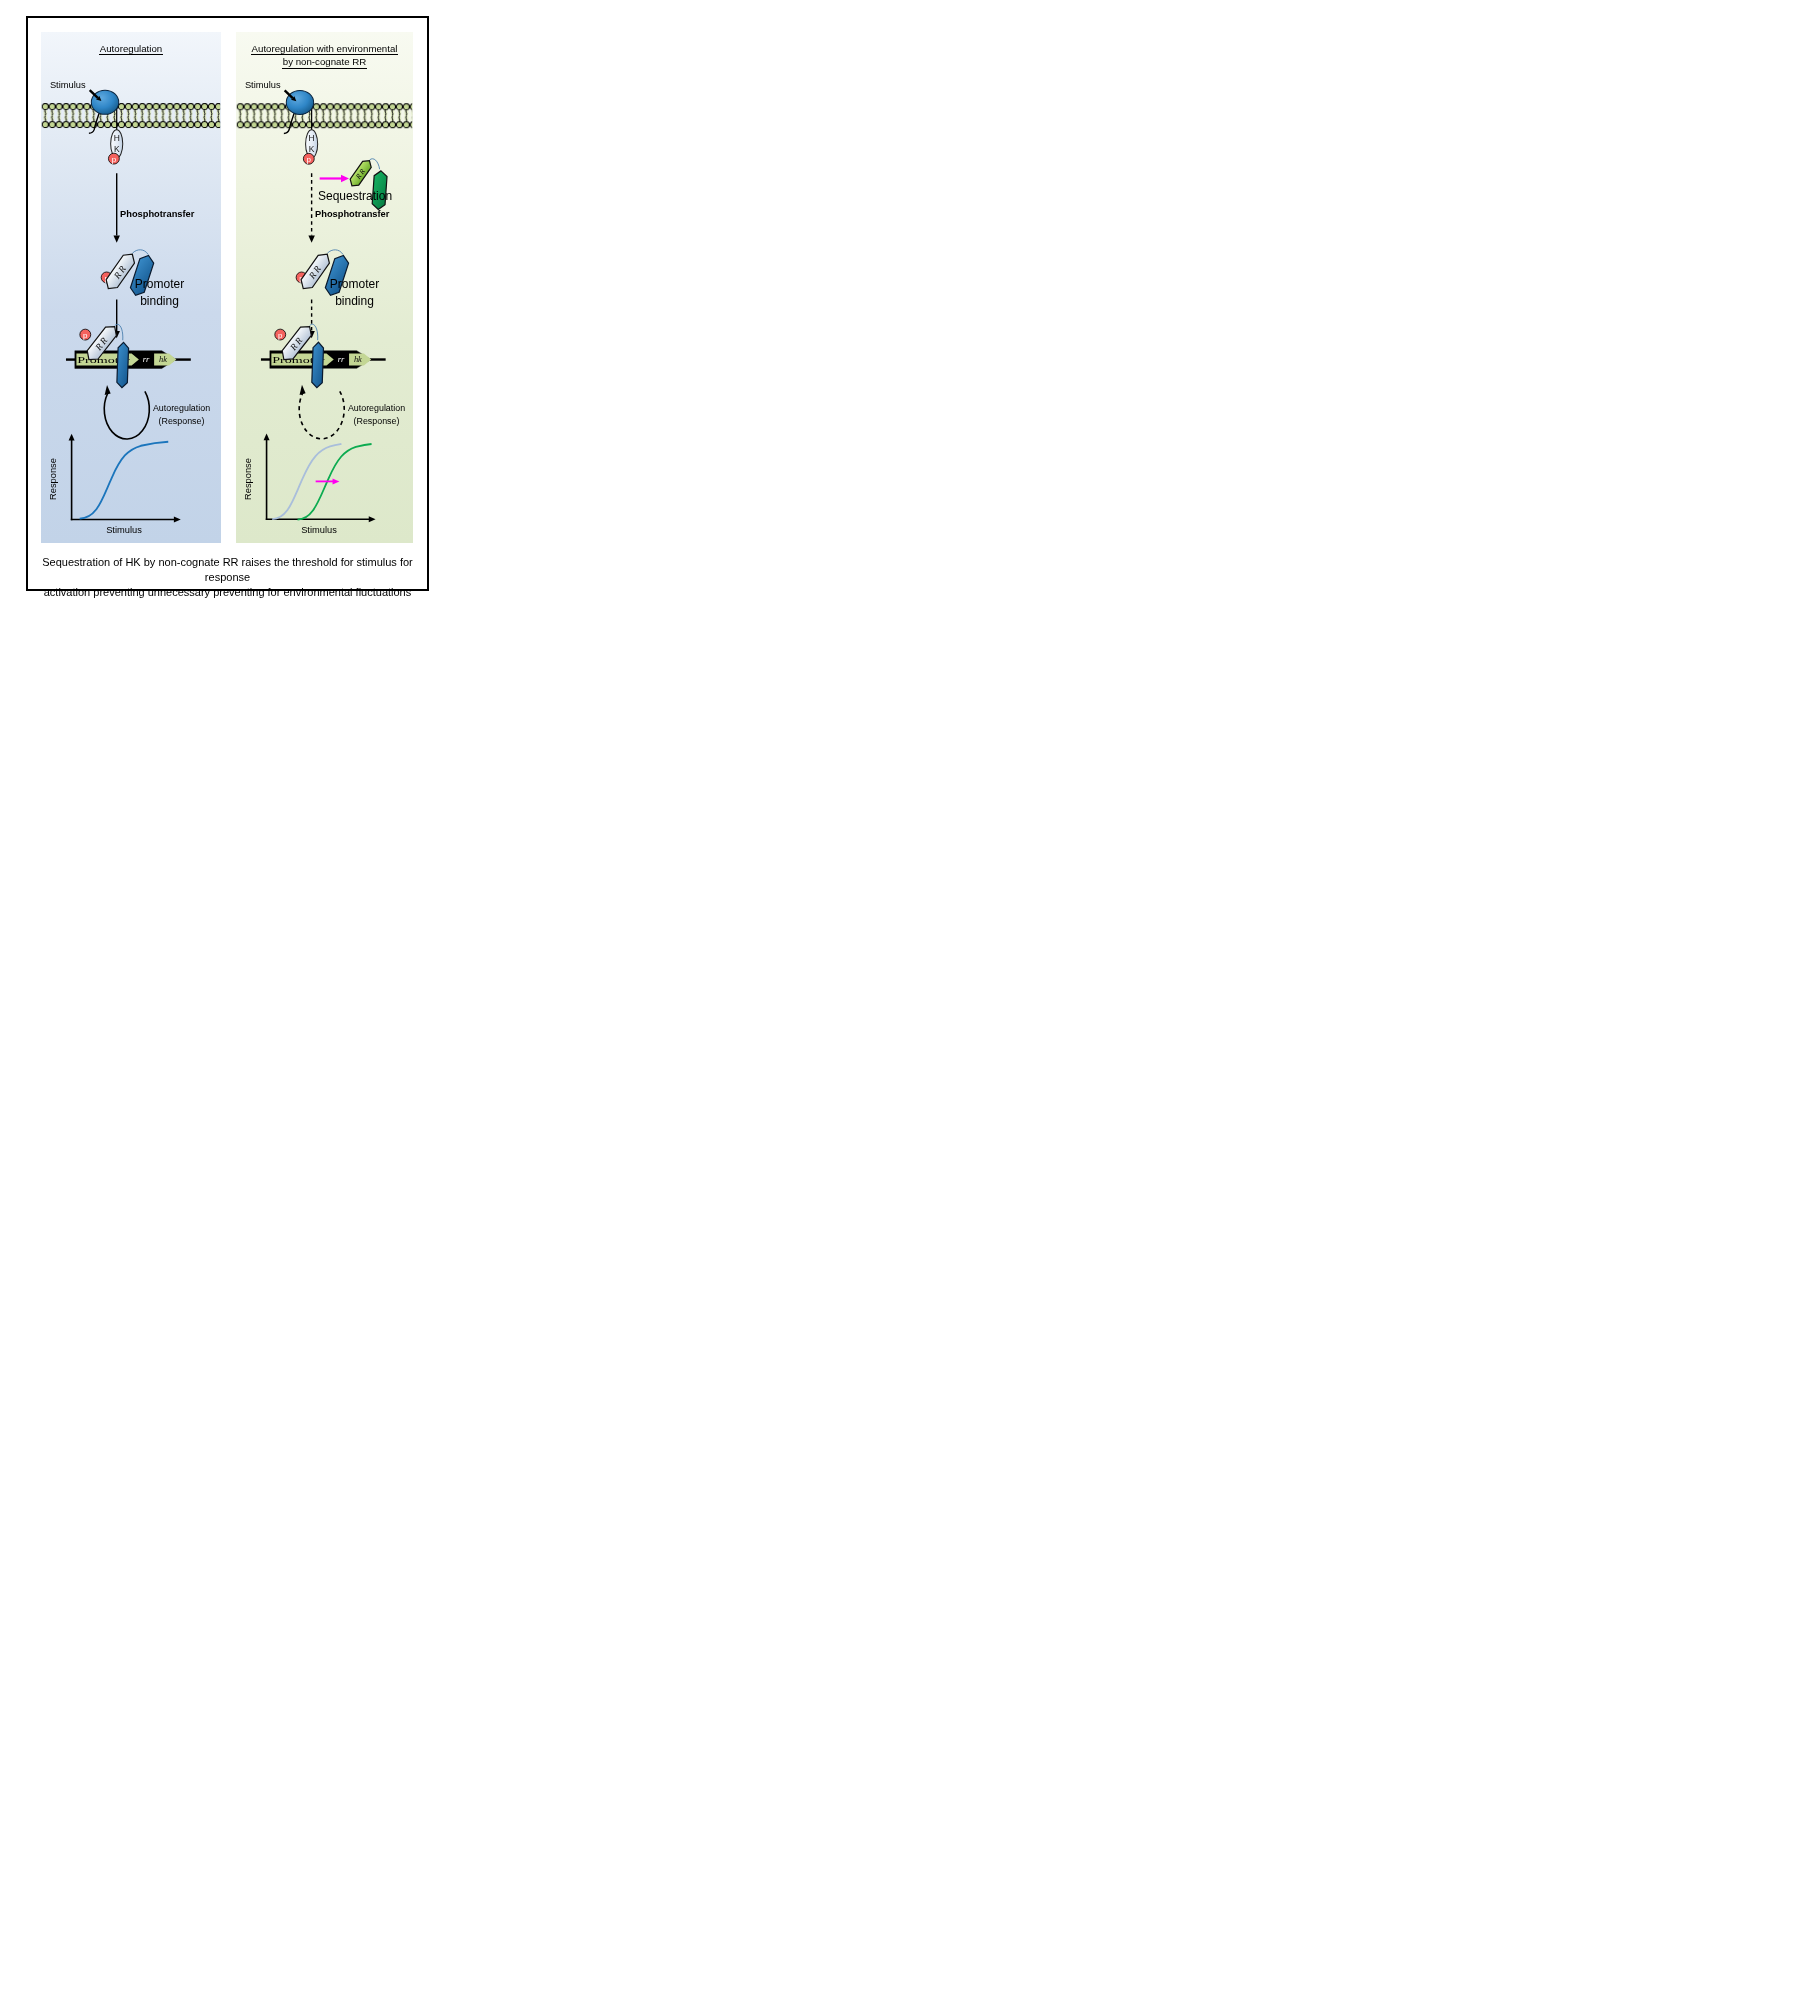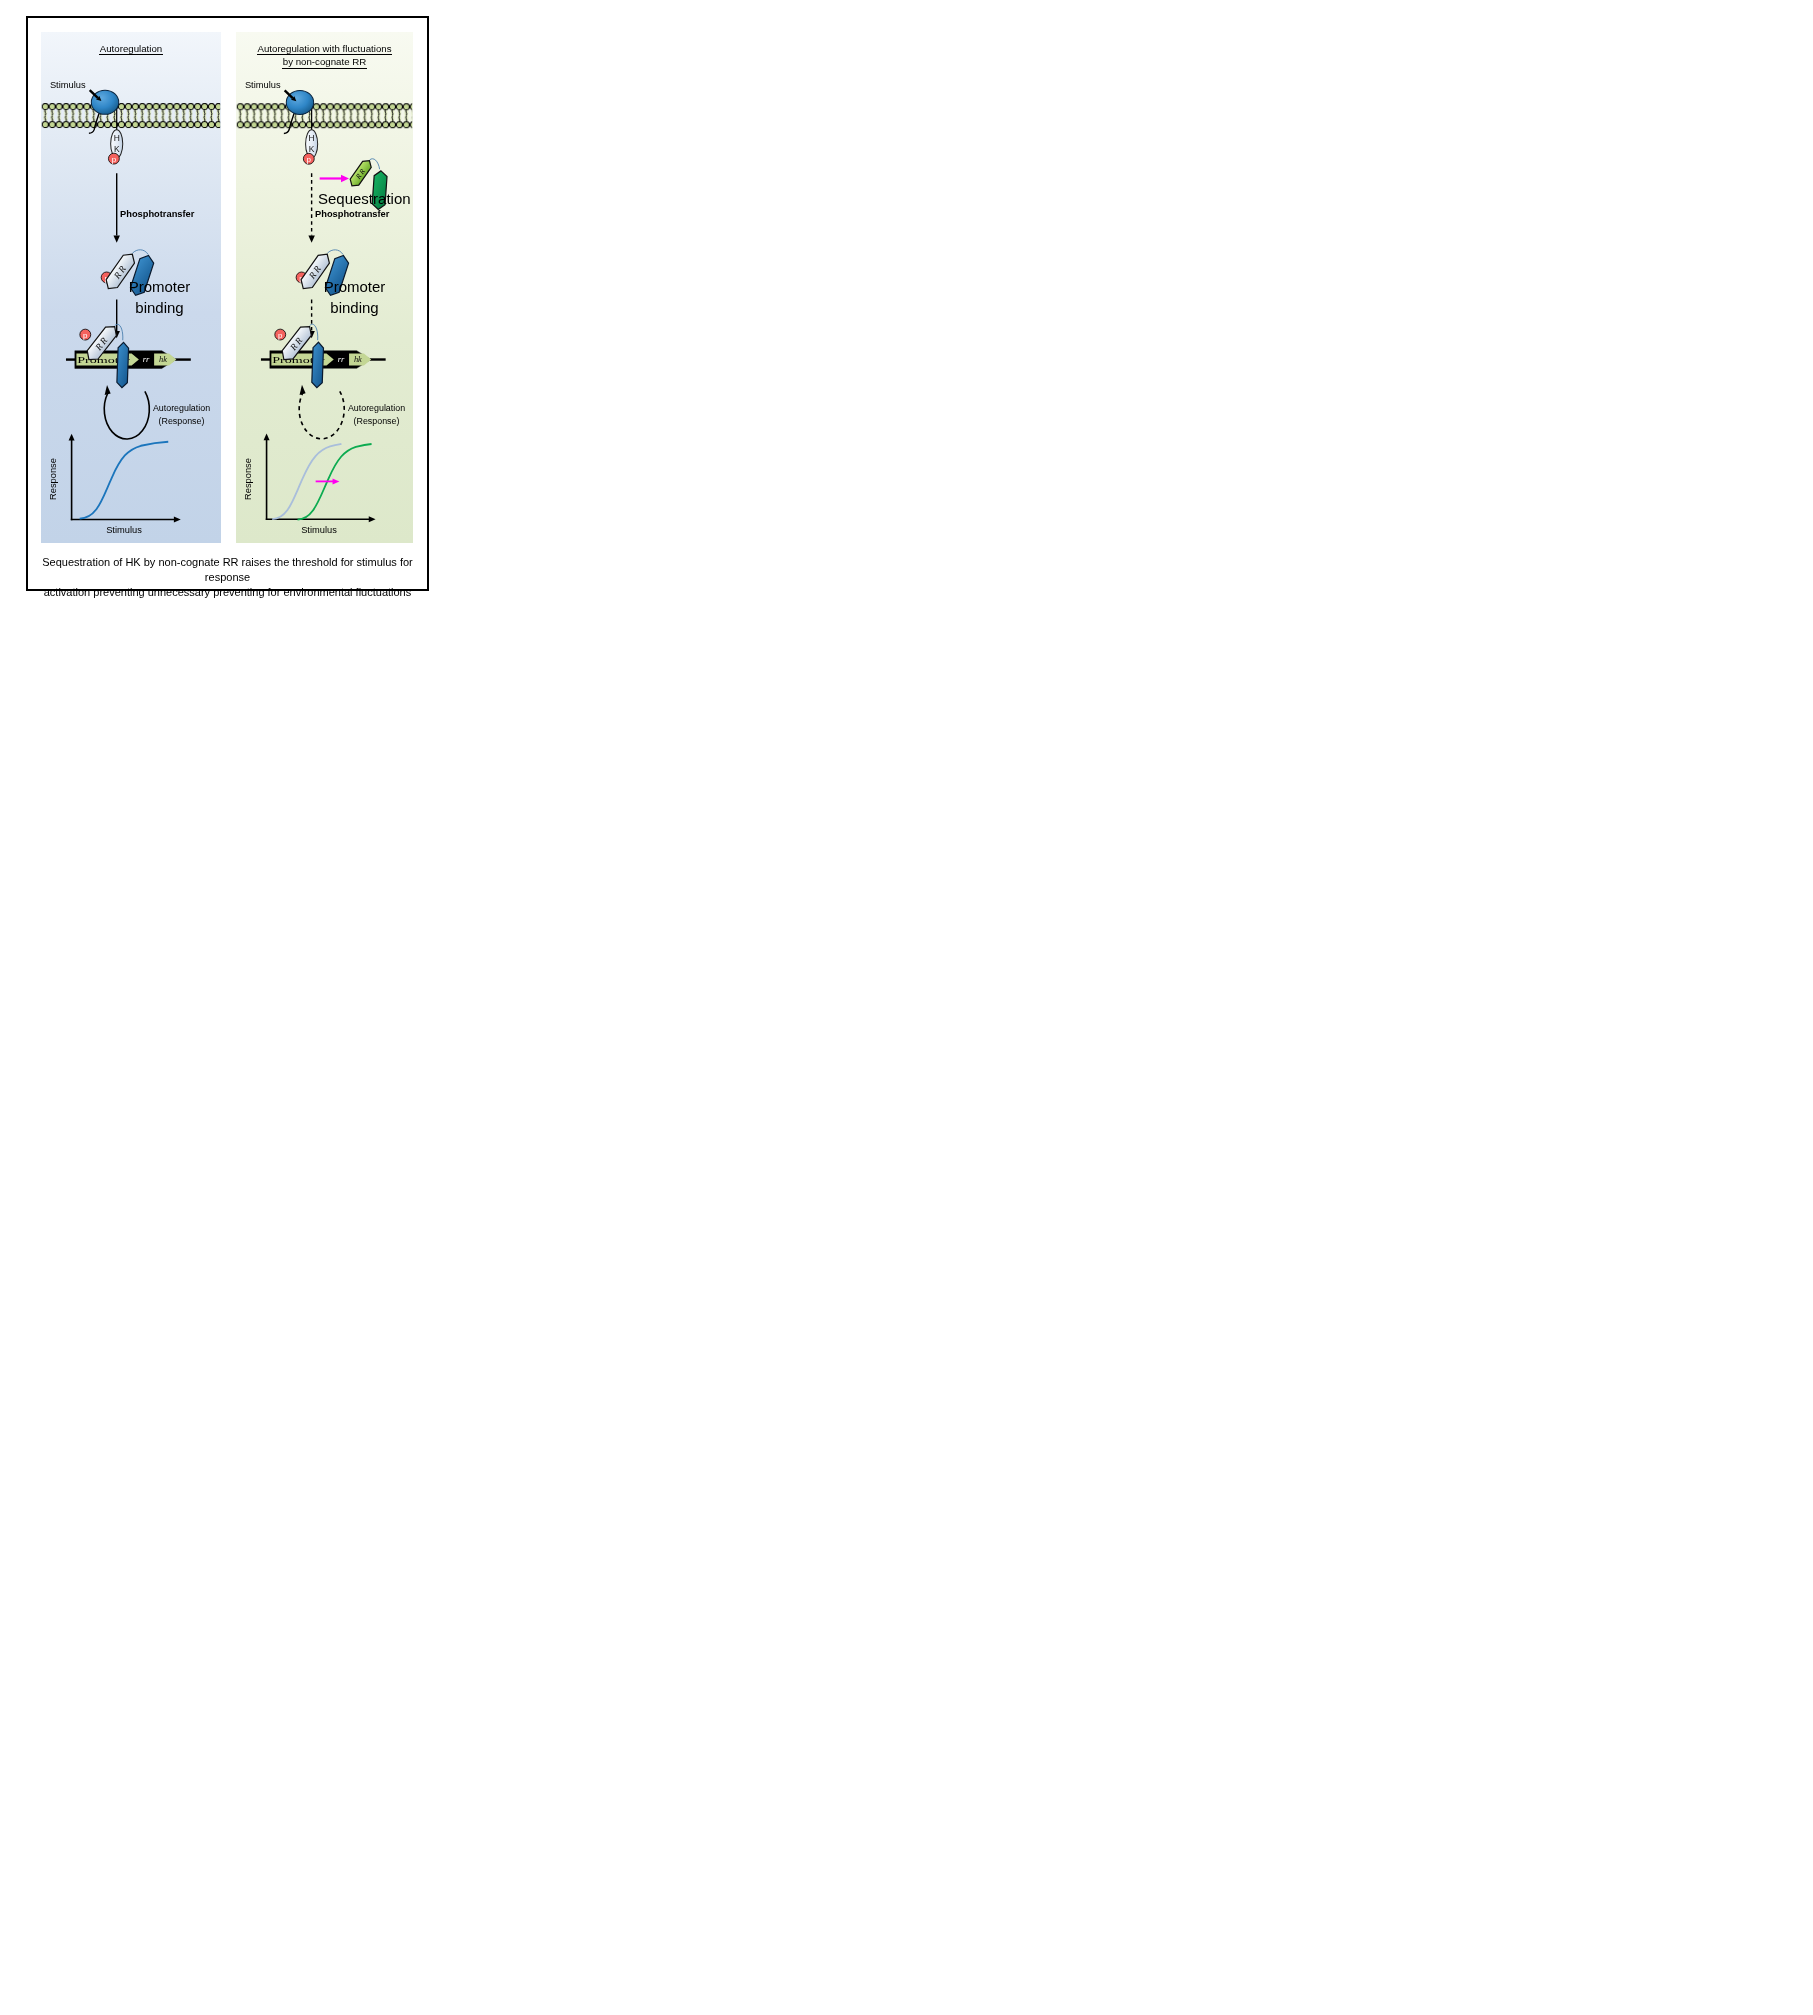--- a/index.html
+++ b/index.html
@@ -10,21 +10,21 @@
   .panel{position:absolute;top:14px;height:511px;}
   .panel.left{left:13px;width:180px;
       background:linear-gradient(180deg,#f2f6fb 0%,#dfe8f3 25%,#cbd9ec 55%,#c2d3e8 100%);}
   .panel.right{left:208px;width:177px;
       background:linear-gradient(180deg,#f8faf1 0%,#eef3e0 30%,#e3ecd2 60%,#dde8ca 100%);}
   .panel svg.art{position:absolute;left:0;top:0;}
   .ptitle{position:absolute;left:0;right:0;top:9.7px;text-align:center;
           font-size:9.7px;line-height:1.35;font-weight:400;}
   .ptitle .ul{border-bottom:1px solid #000;padding:0 0.8px 0.8px 0.8px;}
   .lbl{position:absolute;font-size:9.3px;white-space:nowrap;}
-  .lbl2{position:absolute;font-size:15px;text-align:center;line-height:1.42;}
+  .lbl2{position:absolute;font-size:12px;text-align:center;line-height:1.42;}
   .stim-top{left:8.9px;top:48px;}
   .phos{left:79px;top:177px;font-weight:bold;}
   .prombind{left:86px;top:244px;width:65px;}
   .autoreg{left:106px;top:370px;width:69px;font-size:8.9px;}
   .seq{left:82px;top:156px;width:61px;text-align:center;}
   .ylab{position:absolute;left:-9.3px;top:441px;width:43px;height:12px;
         transform:rotate(-90deg);transform-origin:center;font-size:9.3px;text-align:center;}
   .xlab{position:absolute;left:52px;top:493px;width:62px;text-align:center;font-size:9.3px;}
   .caption{position:absolute;left:7.3px;right:7.3px;top:537px;text-align:center;
            font-size:11px;line-height:1.35;}
@@ -248,21 +248,21 @@
         <polygon points="347,1210 330,1202.5 330,1217.5" fill="#000"></polygon>
         <path d="M90,1210 C130,1208 142,1160 166,1108 C188,1058 206,1038 234,1029 C248,1025 256,1024 262,1023" fill="none" stroke="#a9bedb" stroke-width="4.5"></path>
         <path d="M153,1211 C193,1209 206,1161 230,1109 C252,1059 270,1039 298,1030 C315,1026 327,1024 337,1023" fill="none" stroke="#0cab50" stroke-width="4.5"></path>
         <g>
           <line x1="198" y1="1116" x2="243" y2="1116" stroke="#ff00f0" stroke-width="4.5"></line>
           <polygon points="257,1116 240,1108.5 240,1123.5" fill="#ff00f0"></polygon>
         </g>
       </g>
     </svg>
     <div class="ptitle">
-      <span class="ul">Autoregulation with fluctuations</span><br>
+      <span class="ul">Autoregulation with environmental</span><br>
       <span class="ul">by non-cognate RR</span>
     </div>
     <div class="lbl stim-top">Stimulus</div>
     <div class="lbl2 seq">Sequestration</div>
     <div class="lbl phos">Phosphotransfer</div>
     <div class="lbl2 prombind">
       <span>Promoter</span><br>
       <span>binding</span>
     </div>
     <div class="lbl2 autoreg">

